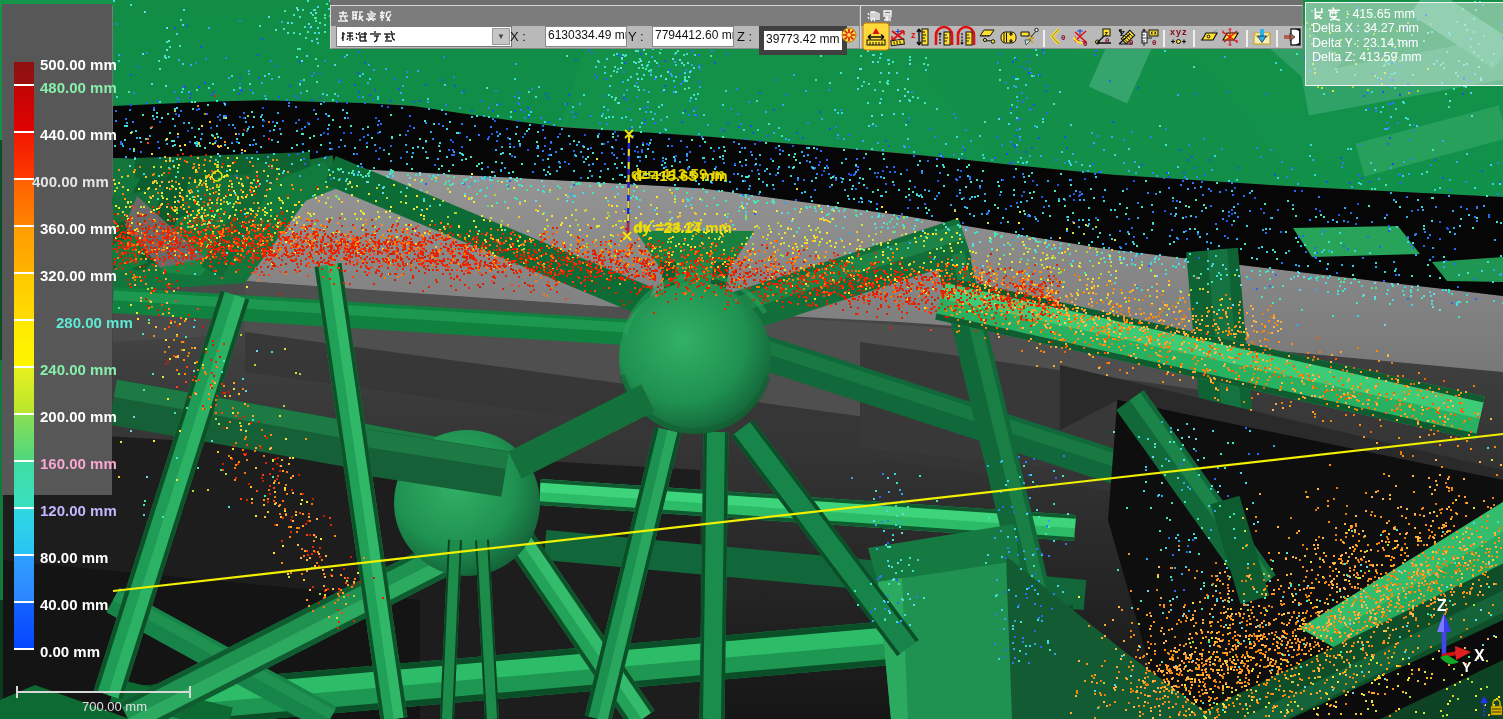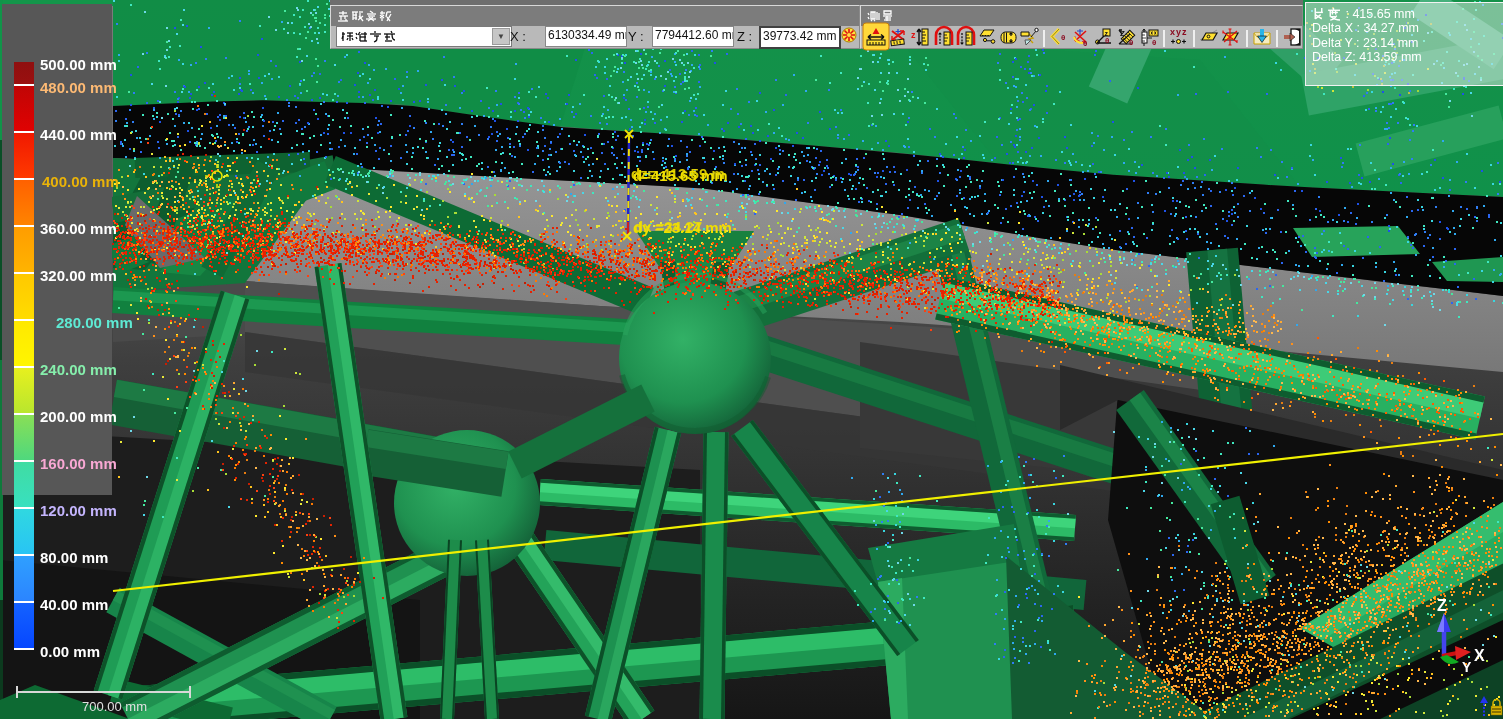--- a/index.html
+++ b/index.html
@@ -251,23 +251,23 @@
         <rect x="0" y="257" width="20" height="2" fill="#fff"></rect>
         <rect x="0" y="304" width="20" height="2" fill="#fff"></rect>
         <rect x="0" y="351" width="20" height="2" fill="#fff"></rect>
         <rect x="0" y="398" width="20" height="2" fill="#fff"></rect>
         <rect x="0" y="445" width="20" height="2" fill="#fff"></rect>
         <rect x="0" y="492" width="20" height="2" fill="#fff"></rect>
         <rect x="0" y="539" width="20" height="2" fill="#fff"></rect>
         <rect x="0" y="586" width="20" height="2" fill="#fff"></rect>
       </svg>
 <div style="position:absolute;left:38px;top:52.0px;font:bold 15px 'Liberation Sans',sans-serif;color:#fff;white-space:nowrap">500.00 mm</div>
-      <div style="position:absolute;left:38px;top:75.0px;font:bold 15px 'Liberation Sans',sans-serif;color:#fdba74;white-space:nowrap">480.00 mm</div>
+      <div style="position:absolute;left:38px;top:75.0px;font:bold 15px 'Liberation Sans',sans-serif;color:#86efac;white-space:nowrap">480.00 mm</div>
       <div style="position:absolute;left:38px;top:122.0px;font:bold 15px 'Liberation Sans',sans-serif;color:#fff;white-space:nowrap">440.00 mm</div>
-      <div style="position:absolute;left:40px;top:169.0px;font:bold 15px 'Liberation Sans',sans-serif;color:#eab308;white-space:nowrap">400.00 mm</div>
+      <div style="position:absolute;left:30px;top:169.0px;font:bold 15px 'Liberation Sans',sans-serif;color:#e5e5e5;white-space:nowrap">400.00 mm</div>
       <div style="position:absolute;left:38px;top:216.0px;font:bold 15px 'Liberation Sans',sans-serif;color:#fff;white-space:nowrap">360.00 mm</div>
       <div style="position:absolute;left:38px;top:263.0px;font:bold 15px 'Liberation Sans',sans-serif;color:#fff;white-space:nowrap">320.00 mm</div>
       <div style="position:absolute;left:54px;top:310.0px;font:bold 15px 'Liberation Sans',sans-serif;color:#5eead4;white-space:nowrap">280.00 mm</div>
       <div style="position:absolute;left:38px;top:357.0px;font:bold 15px 'Liberation Sans',sans-serif;color:#86efac;white-space:nowrap">240.00 mm</div>
       <div style="position:absolute;left:38px;top:404.0px;font:bold 15px 'Liberation Sans',sans-serif;color:#ffffff;white-space:nowrap">200.00 mm</div>
       <div style="position:absolute;left:38px;top:451.0px;font:bold 15px 'Liberation Sans',sans-serif;color:#f9a8d4;white-space:nowrap">160.00 mm</div>
       <div style="position:absolute;left:38px;top:498.0px;font:bold 15px 'Liberation Sans',sans-serif;color:#c4b5fd;white-space:nowrap">120.00 mm</div>
       <div style="position:absolute;left:38px;top:545.0px;font:bold 15px 'Liberation Sans',sans-serif;color:#fff;white-space:nowrap">80.00 mm</div>
       <div style="position:absolute;left:38px;top:592.0px;font:bold 15px 'Liberation Sans',sans-serif;color:#fff;white-space:nowrap">40.00 mm</div>
       <div style="position:absolute;left:38px;top:639.0px;font:bold 15px 'Liberation Sans',sans-serif;color:#fff;white-space:nowrap">0.00 mm</div>
@@ -365,21 +365,21 @@
             </g>
           </g>
         </svg>
 <div style="position:absolute;right:1px;top:1px;width:16px;height:15px;background:#c6c6c6;border:1px solid #9a9a9a;text-align:center;font-size:8px;line-height:15px;color:#444">▼</div>
 </div>
 <span style="position:absolute;left:179px;top:23px;font-family:'Liberation Sans',sans-serif;font-size:13px;color:#111">X :</span>
 <div style="position:absolute;left:214px;top:20px;width:78px;height:18px;background:#fff;border:1px solid #888;overflow:hidden;font-family:'Liberation Sans',sans-serif;font-size:12px;color:#111;padding:1px 0 0 2px;white-space:nowrap">6130334.49 mm</div>
 <span style="position:absolute;left:297px;top:23px;font-family:'Liberation Sans',sans-serif;font-size:13px;color:#111">Y :</span>
 <div style="position:absolute;left:321px;top:20px;width:78px;height:18px;background:#fff;border:1px solid #888;overflow:hidden;font-family:'Liberation Sans',sans-serif;font-size:12px;color:#111;padding:1px 0 0 2px;white-space:nowrap">7794412.60 mm</div>
 <span style="position:absolute;left:406px;top:23px;font-family:'Liberation Sans',sans-serif;font-size:13px;color:#111">Z :</span>
-<div style="position:absolute;left:428px;top:20px;width:76px;height:18px;background:#fff;border:2px solid #404040;overflow:hidden;font-family:'Liberation Sans',sans-serif;font-size:12px;color:#111;padding:1px 0 0 2px;white-space:nowrap">39773.42 mm</div>
+<div style="position:absolute;left:428px;top:20px;width:76px;height:18px;background:#fff;border:5px solid #404040;overflow:hidden;font-family:'Liberation Sans',sans-serif;font-size:12px;color:#111;padding:1px 0 0 2px;white-space:nowrap">39773.42 mm</div>
 <svg style="position:absolute;left:510px;top:21px" width="17" height="17">
 <circle cx="8" cy="8" r="7" fill="#ffe040" stroke="#b08000"></circle>
 <path d="M8 2v12M2 8h12M3.5 3.5l9 9M12.5 3.5l-9 9" stroke="#dd1111" stroke-width="1.6"></path>
         <circle cx="8" cy="8" r="2" fill="#ffe040" stroke="none"></circle>
       </svg>
 </div>
     <div style="position:absolute;left:860px;top:5px;width:441px;height:42px;background:#b9b9b9;border:1px solid #8a8a8a;border-top-color:#d8d8d8;border-left-color:#d8d8d8">
 <div style="position:absolute;left:0;top:0;width:100%;height:20px;background:#7c7c7c">
 <svg style="position:absolute;left:6px;top:3px" width="40" height="15">
           <g stroke="#fff" stroke-width="1.3" fill="none">

